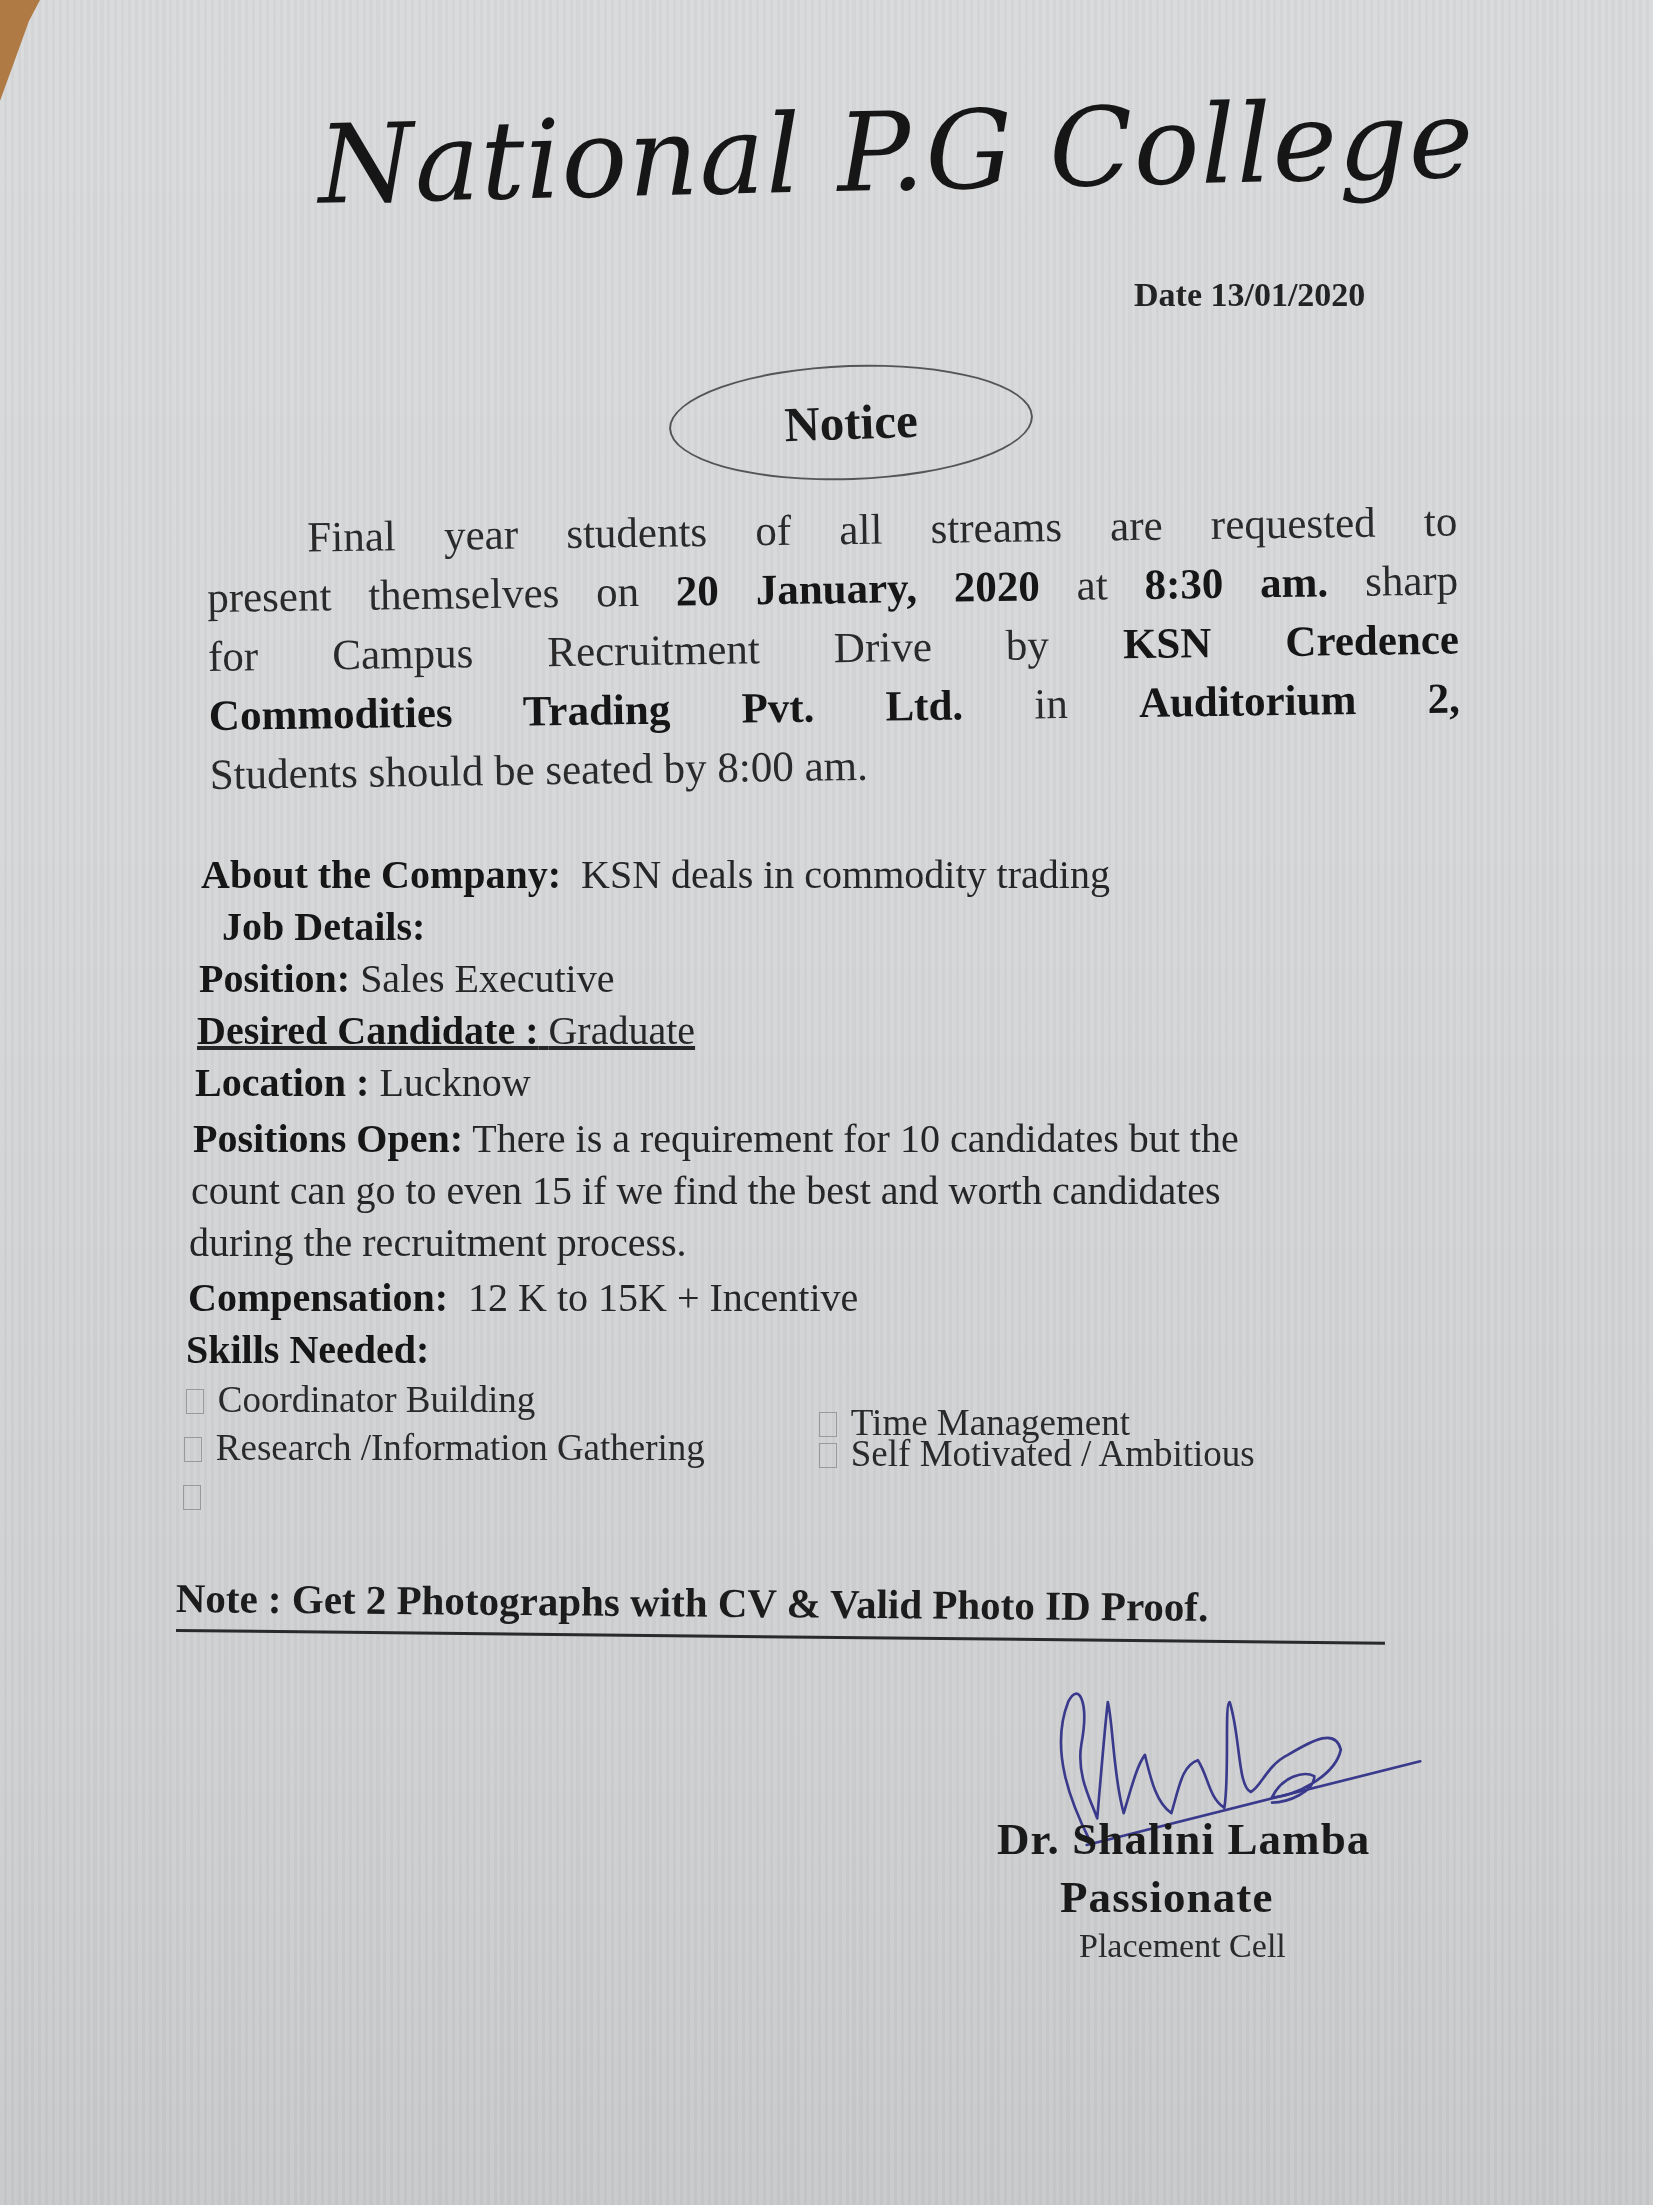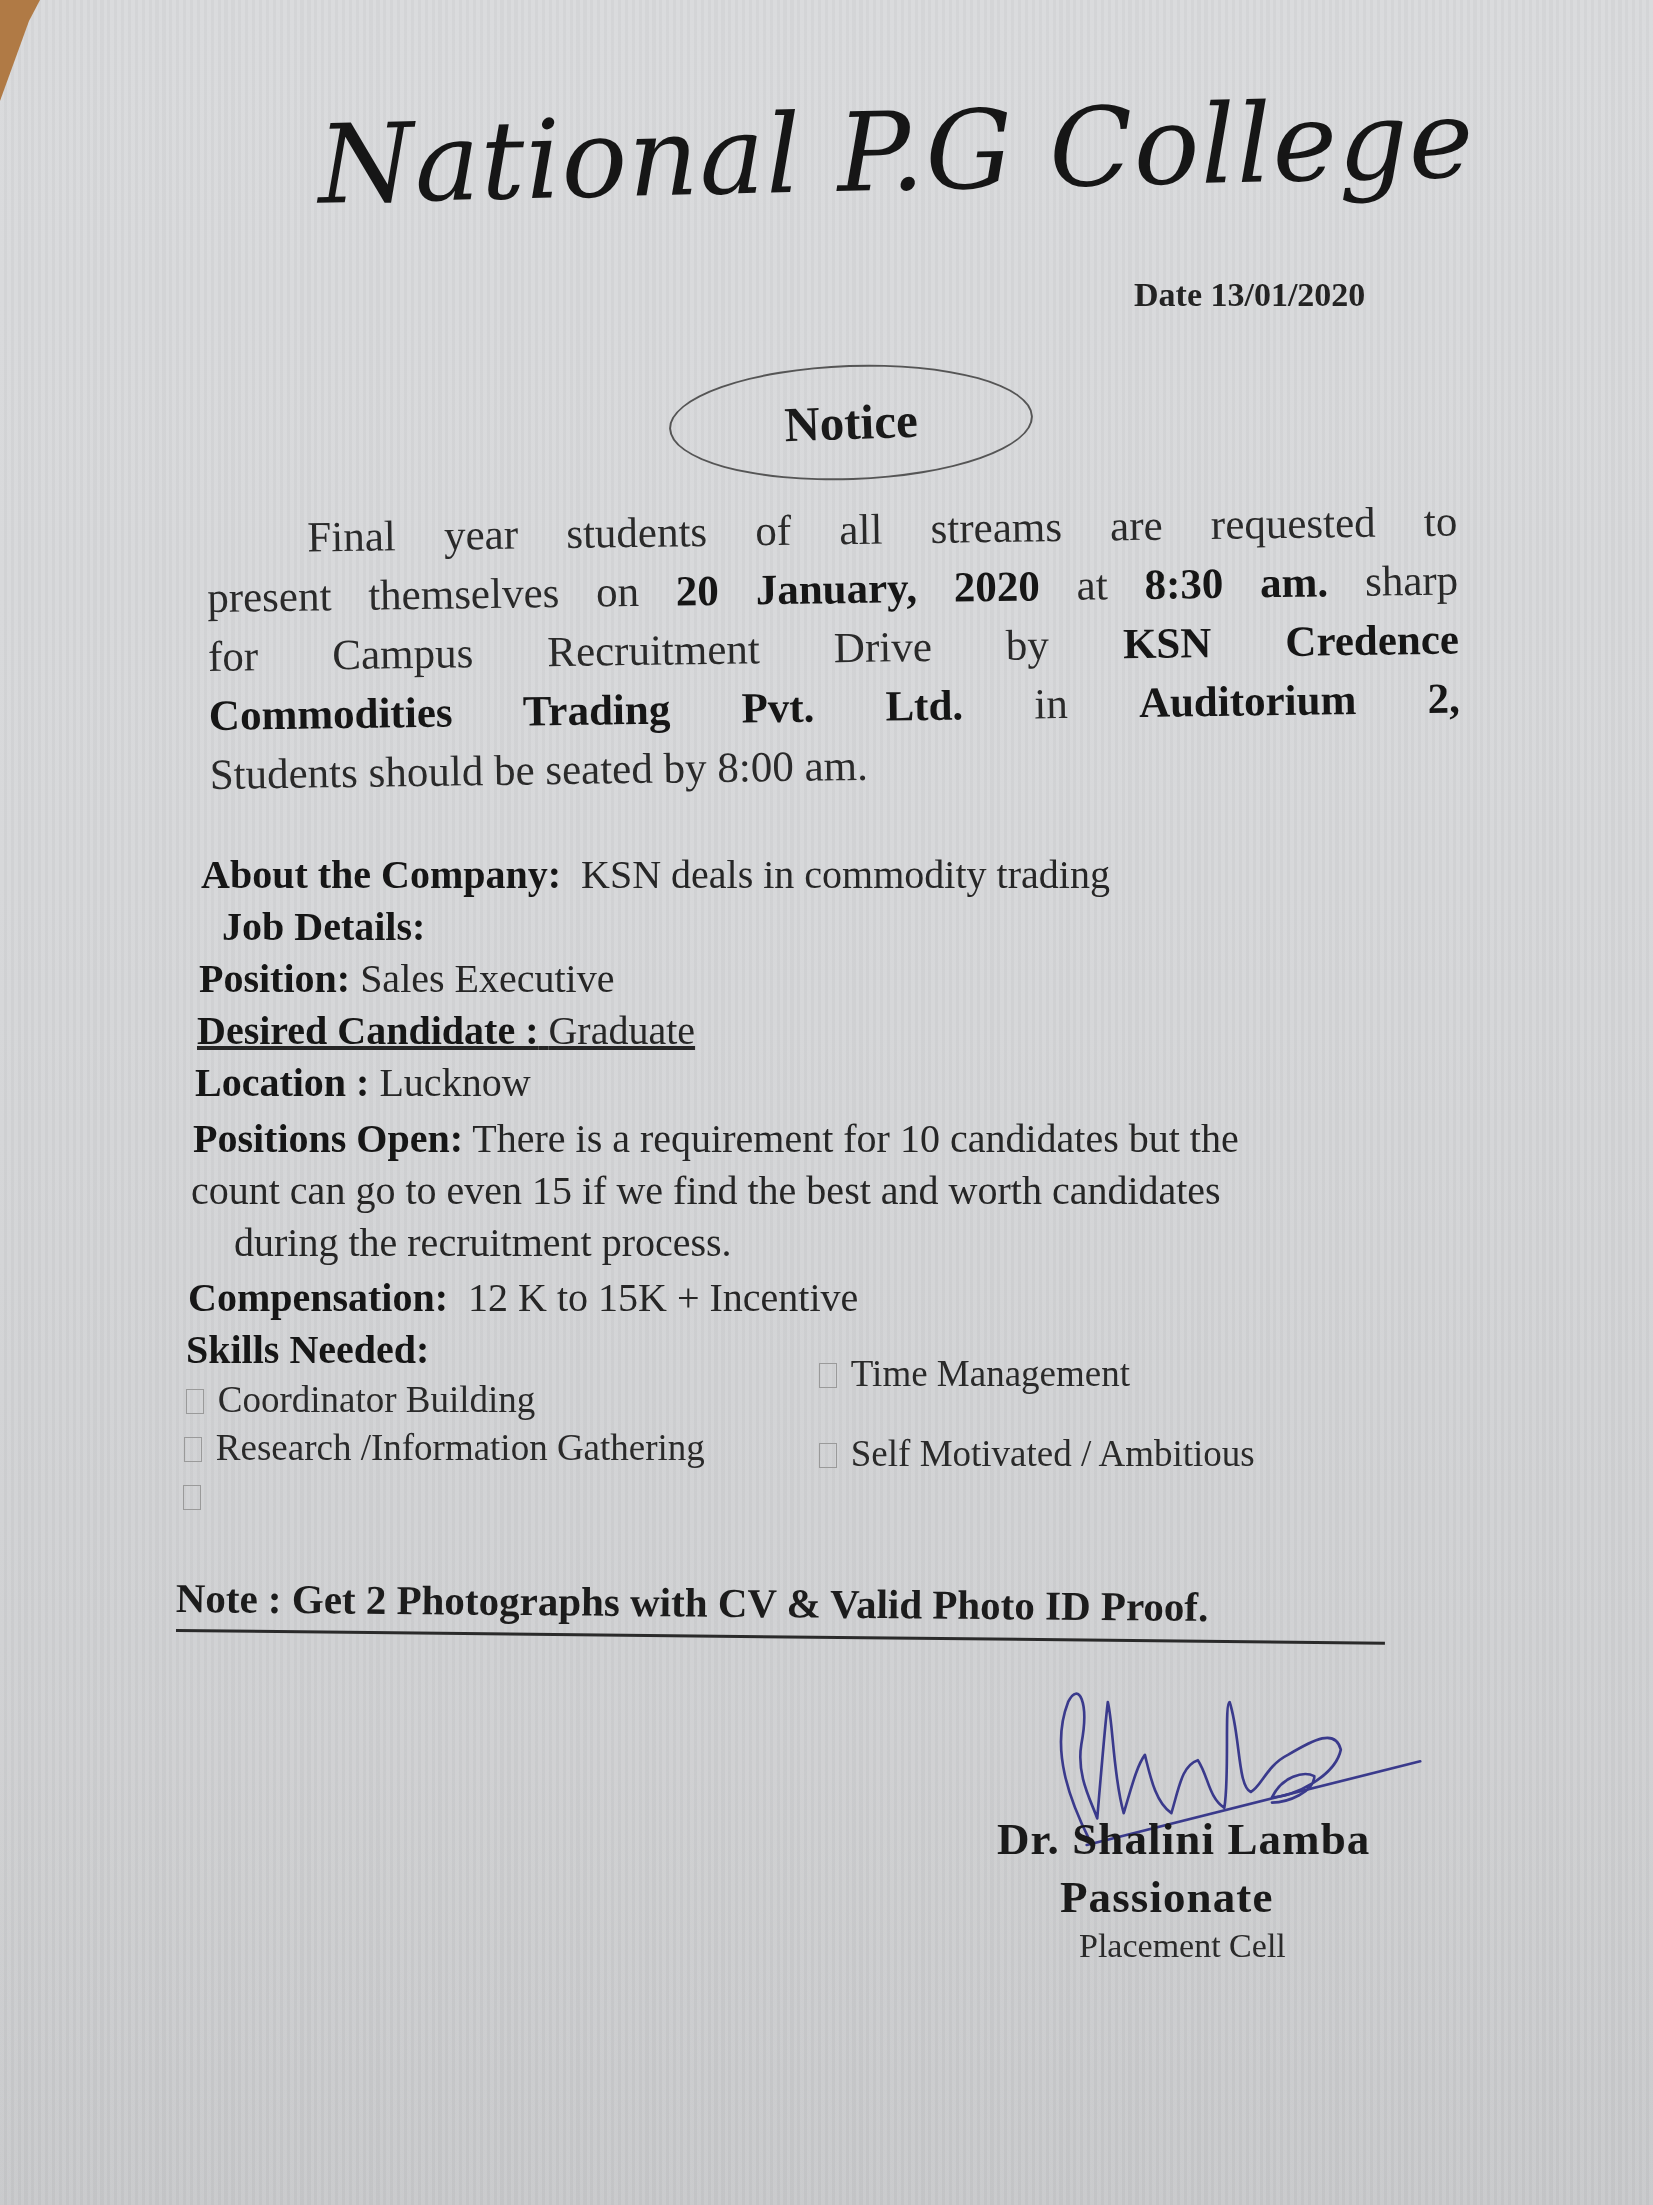--- a/index.html
+++ b/index.html
@@ -96,32 +96,32 @@
 <div class="abs detail" style="left:197px; top:1007px;text-decoration:underline;">
   <span class="lbl">Desired Candidate :</span> <span>Graduate</span>
 </div>
 <div class="abs detail" style="left:195px; top:1059px;">
   <span class="lbl">Location :</span> <span>Lucknow</span>
 </div>
 <div class="abs detail" style="left:193px; top:1115px;">
   <span class="lbl">Positions Open:</span> <span>There is a requirement for 10 candidates but the</span>
 </div>
 <div class="abs detail" style="left:191px; top:1167px;">count can go to even 15 if we find the best and worth candidates</div>
-<div class="abs detail" style="left:189px; top:1219px;margin-left:45px;">during the recruitment process.</div>
+<div class="abs detail" style="left:189px; top:1219px;">during the recruitment process.</div>
 <div class="abs detail" style="left:188px; top:1274px;">
   <span class="lbl">Compensation:</span>&nbsp;&nbsp;<span>12 K to 15K + Incentive</span>
 </div>
 <div class="abs detail" style="left:186px; top:1326px;">
   <span class="lbl">Skills Needed:</span>
 </div>
 
 <div class="abs skill" style="left:186px; top:1378px;"><span class="box"></span><span>Coordinator Building</span></div>
 <div class="abs skill" style="left:184px; top:1426px;"><span class="box"></span><span>Research /Information Gathering</span></div>
 <div class="abs skill" style="left:183px; top:1474px;"><span class="box"></span></div>
-<div class="abs skill" style="left:819px; top:1352px;"><span class="box"></span><span>Time Management</span></div>
+<div class="abs skill" style="left:819px; top:1401px;"><span class="box"></span><span>Time Management</span></div>
 <div class="abs skill" style="left:819px; top:1432px;"><span class="box"></span><span>Self Motivated / Ambitious</span></div>
 
 <div class="abs note">Note : Get 2 Photographs with CV &amp; Valid Photo ID Proof.</div>
 <div class="abs note-underline"></div>
 
 <svg class="abs signature" viewBox="0 0 780 360">
   <g fill="none" stroke="#3a3a8c" stroke-width="5" stroke-linecap="round" stroke-linejoin="round">
     <path d="M95 320 C 60 250, 20 150, 55 60 C 75 20, 95 60, 80 140 C 70 200, 100 250, 110 280 C 115 220, 125 100, 130 60 C 140 100, 140 200, 160 270 C 175 220, 185 180, 200 160 C 210 200, 220 250, 250 270 C 265 220, 270 180, 300 170 C 320 200, 320 240, 350 260 C 360 200, 350 60, 360 60 C 380 120, 375 220, 400 230 C 420 220, 430 180, 470 160 C 520 130, 560 110, 570 150 C 560 200, 480 240, 440 240 C 460 200, 500 190, 520 200 C 520 230, 470 250, 440 250"></path>
     <path d="M90 330 L 720 172"></path>
   </g>

